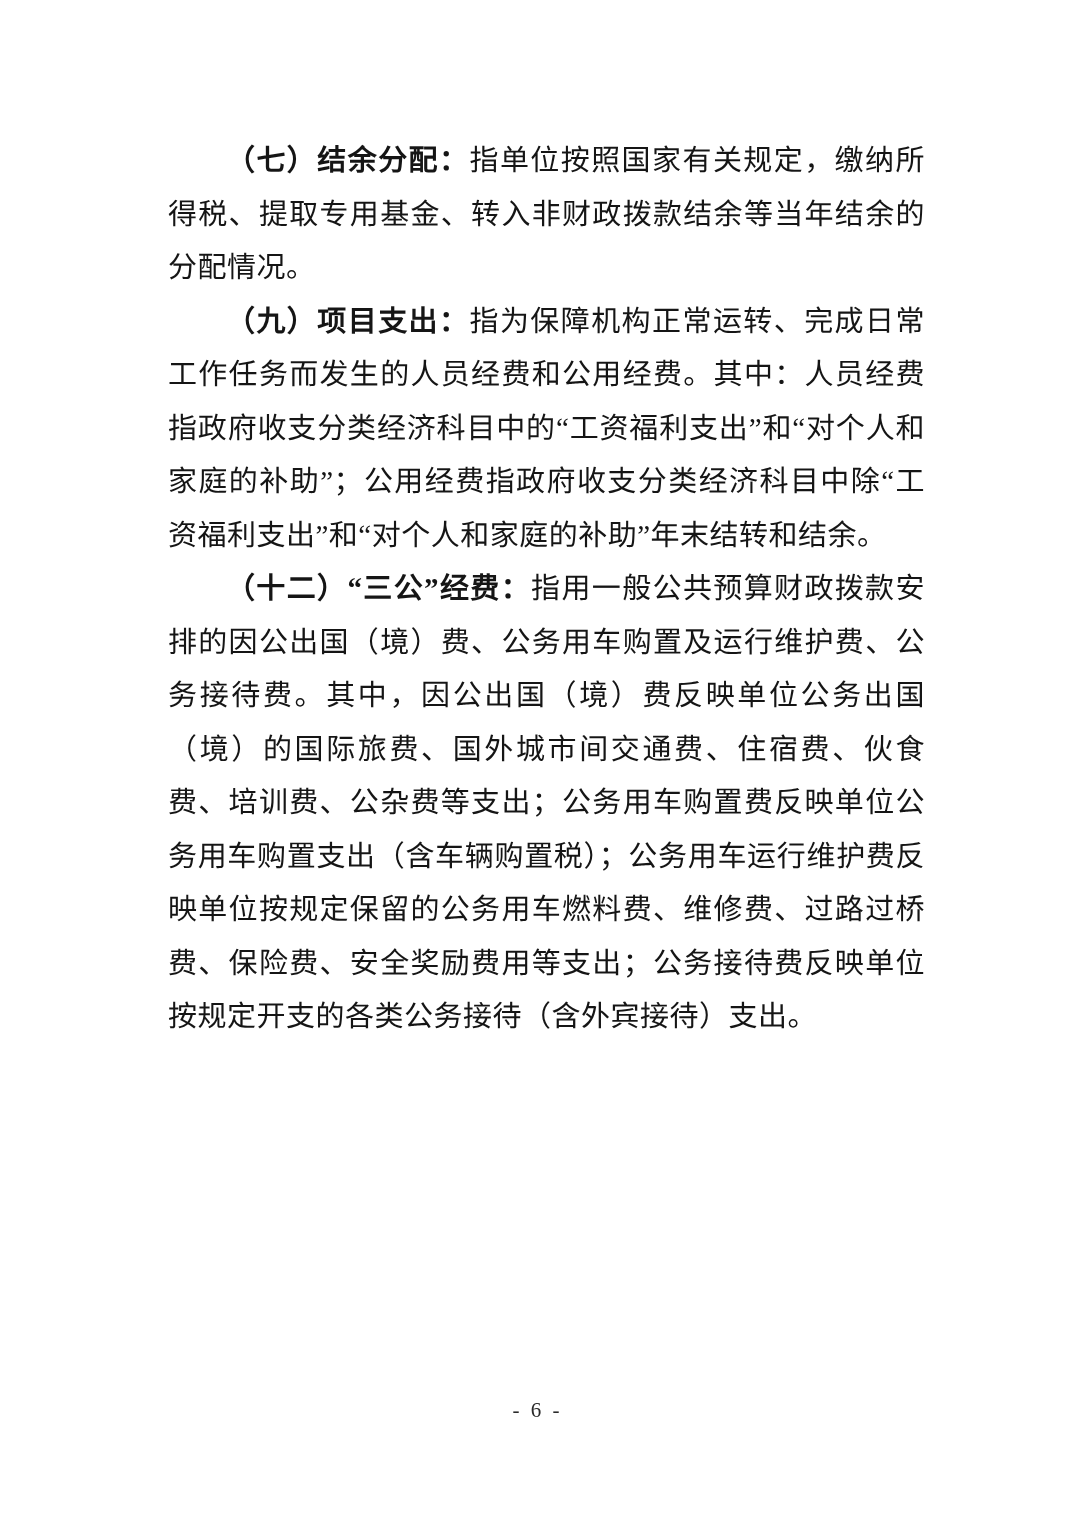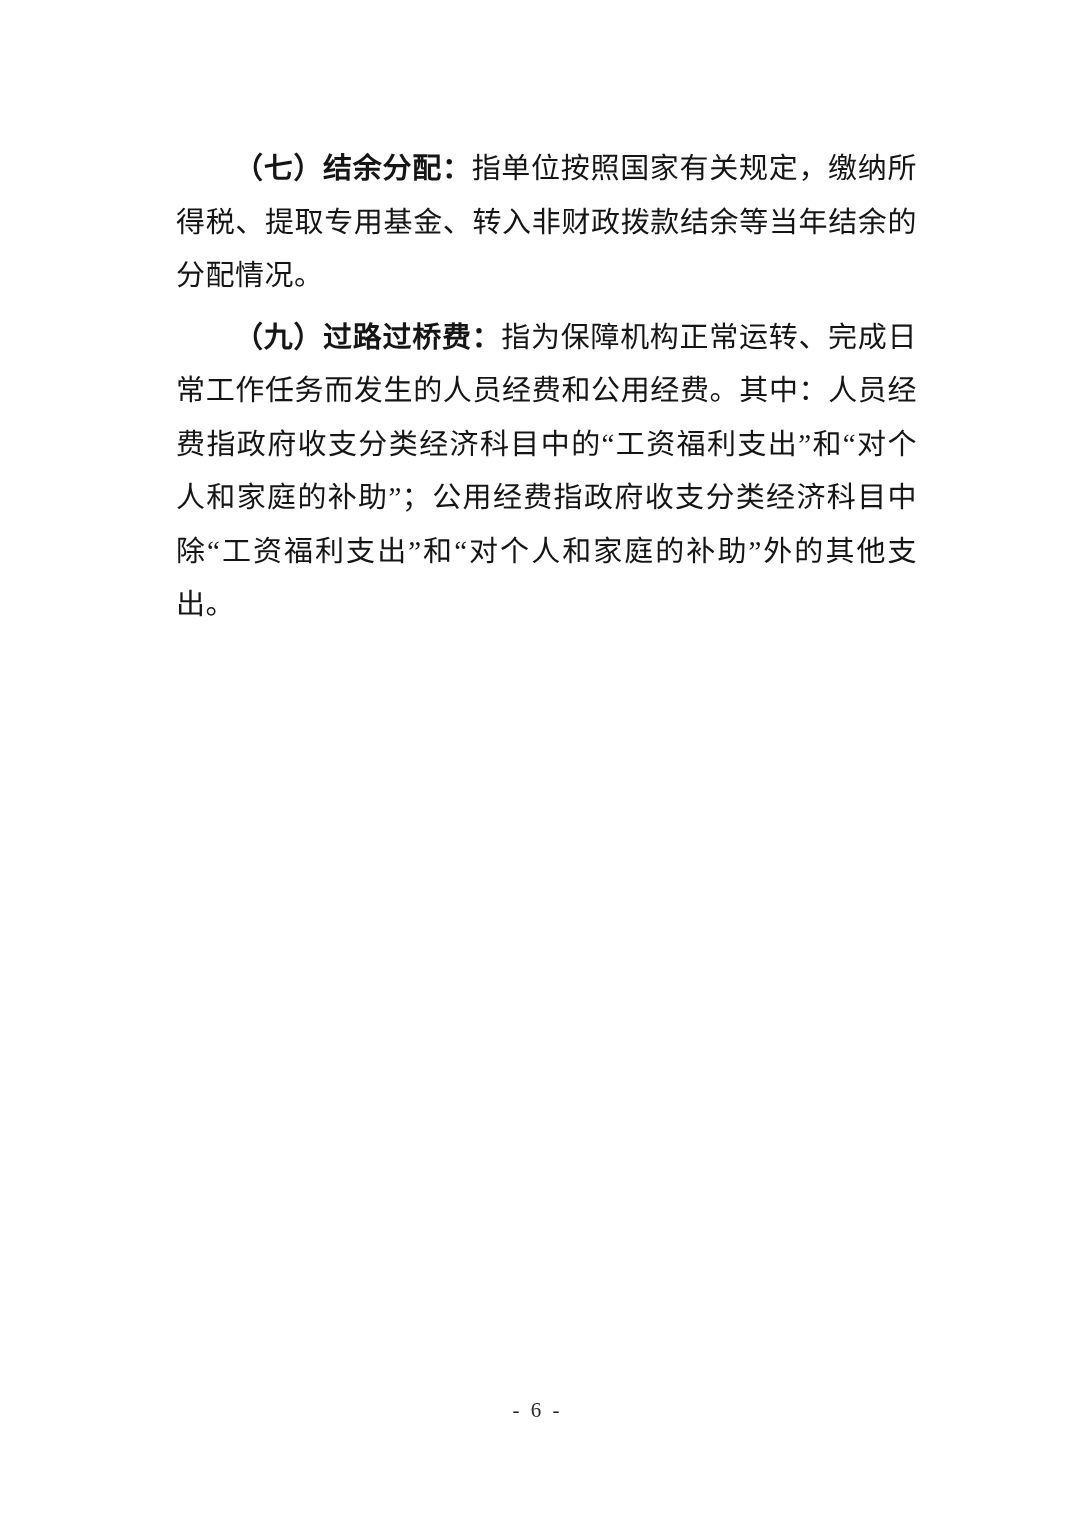--- a/index.html
+++ b/index.html
@@ -14,21 +14,21 @@
     overflow: hidden;
     font-family: "Liberation Serif", "DejaVu Serif", serif;
   }
   .sheet {
     position: absolute;
     left: 168px;
     top: 134px;
     width: 757px;
   }
   .para {
-    margin: 8px;
+    margin: 0;
     padding: 0;
     font-size: 29px;
     line-height: 53.5px;
     color: #151515;
     text-align: justify;
     text-justify: inter-ideograph;
     text-indent: 2em;
     letter-spacing: 0.5px;
     word-break: break-all;
   }
@@ -44,16 +44,17 @@
     font-size: 21px;
     color: #2a2a2a;
     letter-spacing: 3px;
   }
 </style>
 </head>
 <body>
 
 <div class="sheet">
   <p class="para"><span class="lead">（七）结余分配：</span><span>指单位按照国家有关规定，缴纳所得税、提取专用基金、转入非财政拨款结余等当年结余的分配情况。</span></p>
-  <p class="para"><span class="lead">（九）过路过桥费：</span><span>指为保障机构正常运转、完成日常工作任务而发生的人员经费和公用经费。其中：人员经费指政府收支分类经济科目中的“工资福利支出”和“对个人和家庭的补助”；公用经费指政府收支分类经济科目中除“工资福利支出”和“对个人和家庭的补助”外的其他支出。</span></p>
+  <p class="para"><span class="lead">（九）项目支出：</span><span>指为保障机构正常运转、完成日常工作任务而发生的人员经费和公用经费。其中：人员经费指政府收支分类经济科目中的“工资福利支出”和“对个人和家庭的补助”；公用经费指政府收支分类经济科目中除“工资福利支出”和“对个人和家庭的补助”年末结转和结余。</span></p>
+  <p class="para"><span class="lead">（十二）“三公”经费：</span><span>指用一般公共预算财政拨款安排的因公出国（境）费、公务用车购置及运行维护费、公务接待费。其中，因公出国（境）费反映单位公务出国（境）的国际旅费、国外城市间交通费、住宿费、伙食费、培训费、公杂费等支出；公务用车购置费反映单位公务用车购置支出（含车辆购置税）；公务用车运行维护费反映单位按规定保留的公务用车燃料费、维修费、过路过桥费、保险费、安全奖励费用等支出；公务接待费反映单位按规定开支的各类公务接待（含外宾接待）支出。</span></p>
 </div>
 
 <div class="footer">- 6 -</div>
 
 </body></html>

